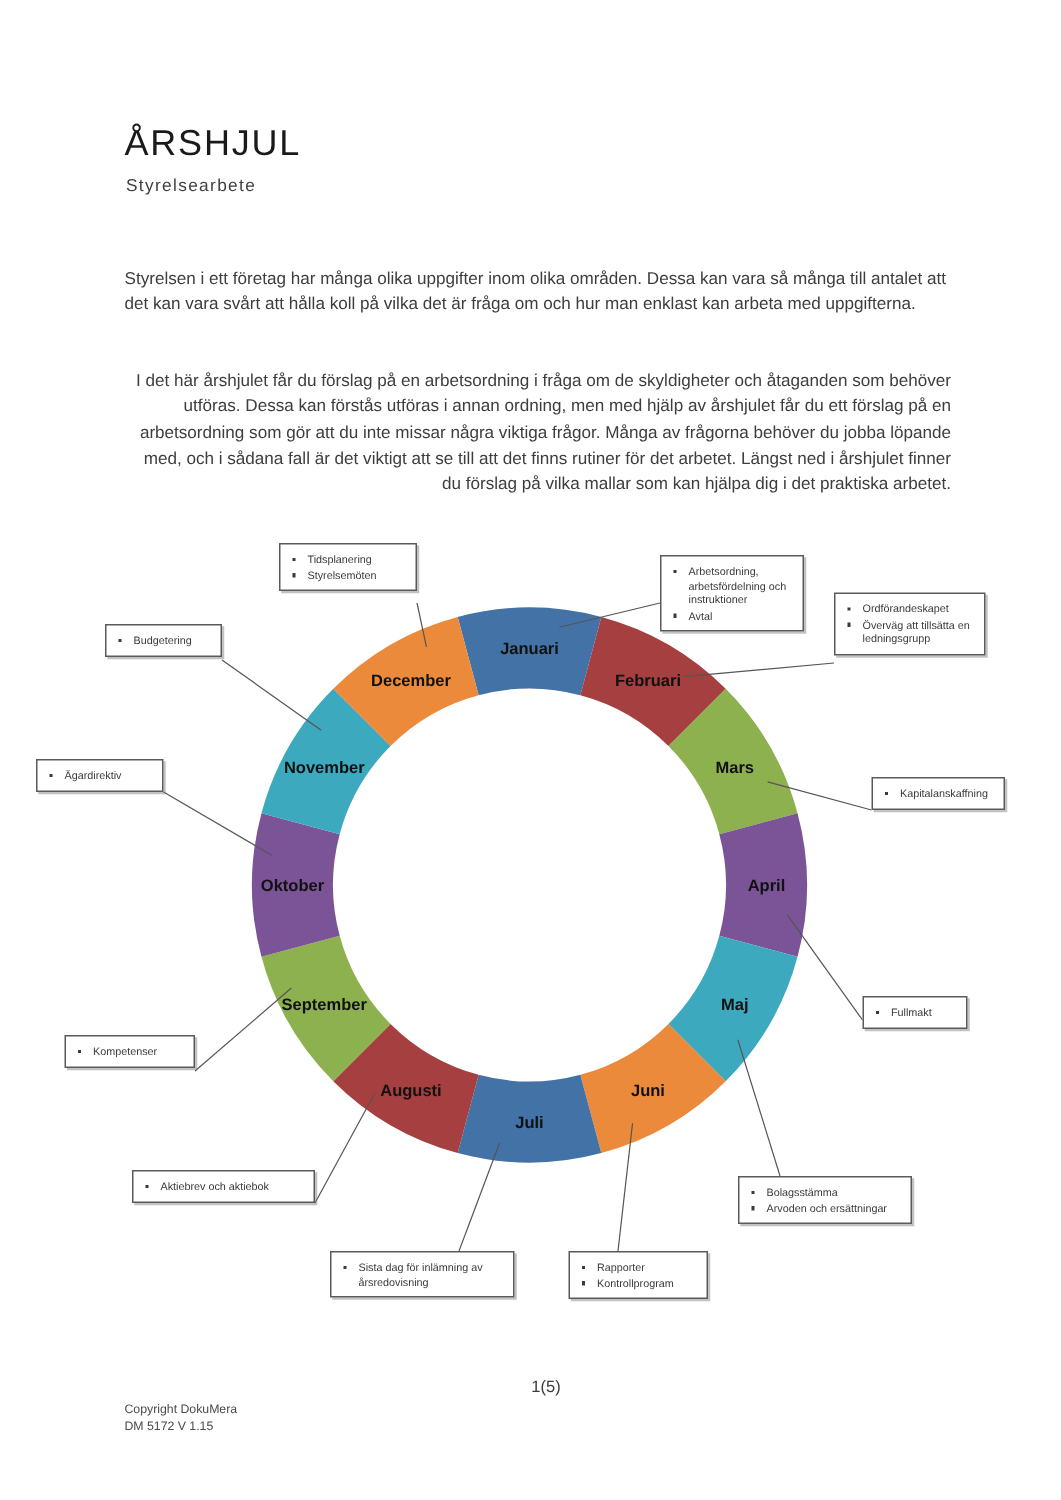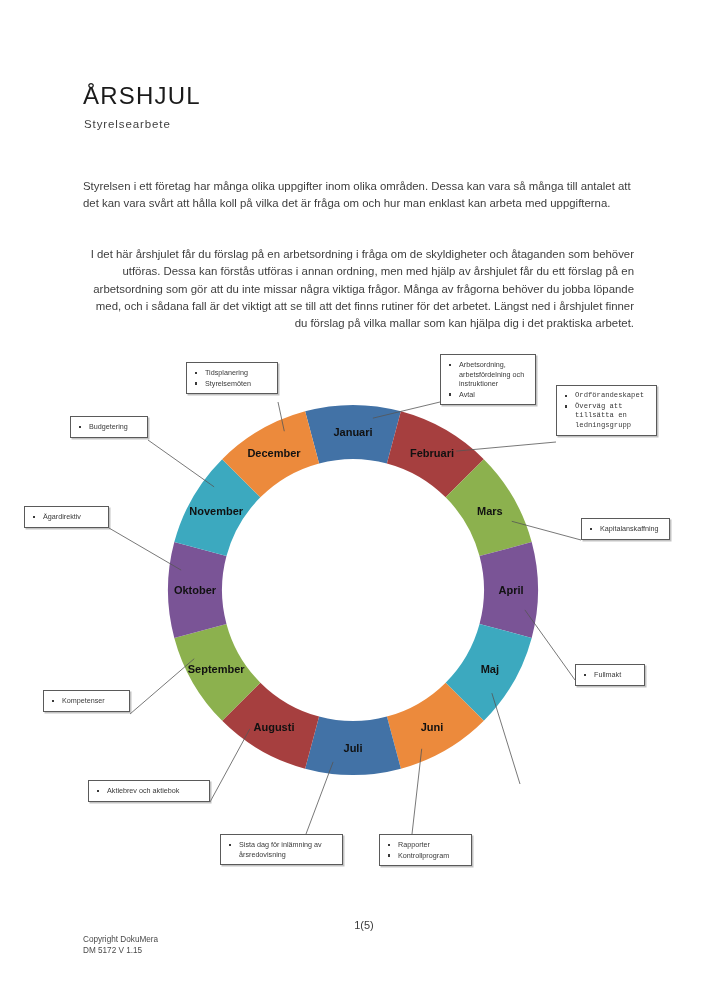--- a/index.html
+++ b/index.html
@@ -143,40 +143,46 @@
       <text class="center-title" id="center-title" x="353" y="232" text-anchor="middle"></text>
       <text class="center-sub" id="center-sub" x="353" y="253" text-anchor="middle"></text>
     </svg>
 
     <div class="callout" id="co-december" style="left:186px; top:12px; width:92px;">
         <ul>
           <li>Tidsplanering</li>
           <li>Styrelsemöten</li>
         </ul>
       </div>
-    <div class="callout" id="co-januari" style="left:440px; top:4px; width:96px;">
+    <div class="callout" id="co-januari" style="left:440px; top:20px; width:96px;">
         <ul>
           <li>Arbetsordning, arbetsfördelning och instruktioner</li>
           <li>Avtal</li>
         </ul>
       </div>
-    <div class="callout" id="co-februari" style="left:556px; top:35px; width:101px;font-family:Liberation Mono, monospace;">
+    <div class="callout" id="co-februari" style="left:556px; top:45px; width:101px;">
         <ul>
           <li>Ordförandeskapet</li>
           <li>Överväg att tillsätta en ledningsgrupp</li>
         </ul>
       </div>
     <div class="callout" id="co-mars" style="left:581px; top:168px; width:89px;">
         <ul>
           <li>Kapitalanskaffning</li>
         </ul>
       </div>
     <div class="callout" id="co-april" style="left:575px; top:314px; width:70px;">
         <ul>
           <li>Fullmakt</li>
+        </ul>
+      </div>
+    <div class="callout" id="co-maj" style="left:492px; top:434px; width:116px;">
+        <ul>
+          <li>Bolagsstämma</li>
+          <li>Arvoden och ersättningar</li>
         </ul>
       </div>
     <div class="callout" id="co-juni" style="left:379px; top:484px; width:93px;">
         <ul>
           <li>Rapporter</li>
           <li>Kontrollprogram</li>
         </ul>
       </div>
     <div class="callout" id="co-juli" style="left:220px; top:484px; width:123px;">
         <ul>

